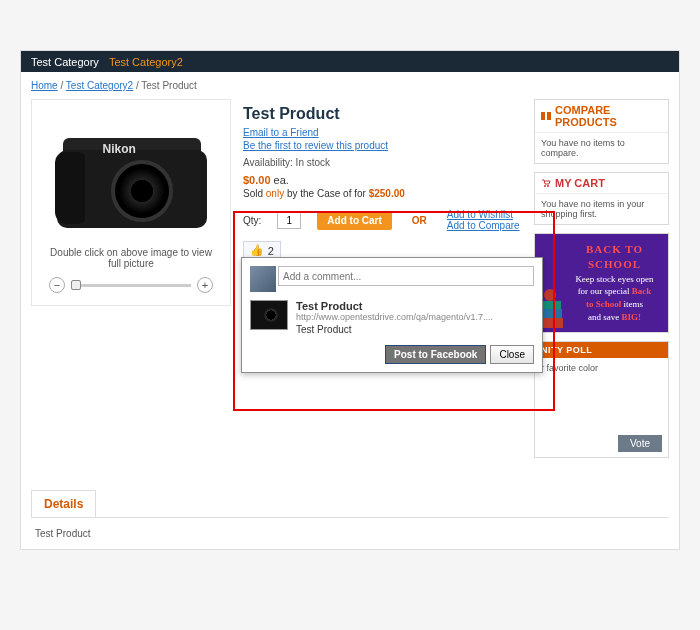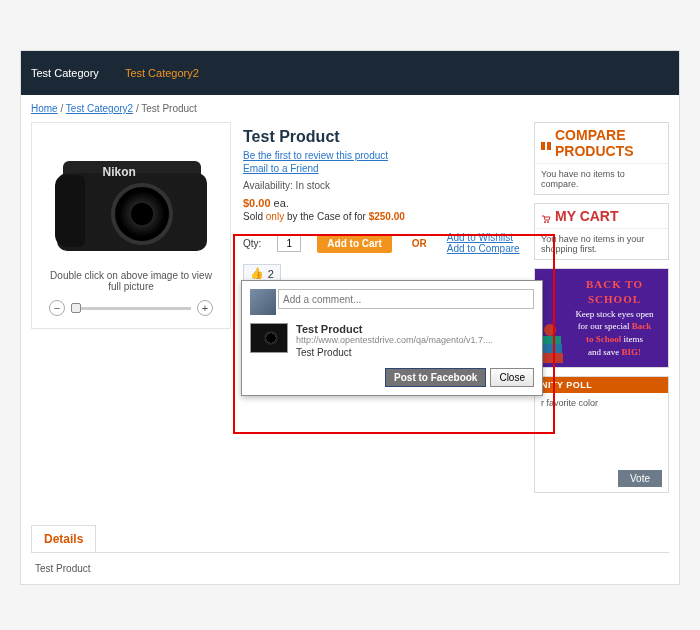--- a/index.html
+++ b/index.html
@@ -1,18 +1,18 @@
 <!DOCTYPE html>
 <html><head>
 <meta charset="utf-8">
 <style>
   * { box-sizing: border-box; margin: 0; padding: 0; }
   body { font-family: Arial, Helvetica, sans-serif; font-size: 11px; color: #333; background: #f5f5f5; width: 700px; height: 630px; overflow: hidden; }
   .outer { background: #fff; margin: 50px 20px 0 20px; border: 1px solid #ddd; }
-  .navbar { background: #1b2937; height: 44px; display: flex; align-items: center; padding: 0 10px; gap: 26px; }
+  .navbar { background: #1b2937; height: 21px; display: flex; align-items: center; padding: 0 10px; gap: 10px; }
   .navbar a { color: #fff; font-size: 11px; text-decoration: none; }
   .navbar a.active { color: #f2941d; }
   .breadcrumb { padding: 8px 10px; font-size: 10px; color: #666; }
   .breadcrumb a { color: #2976c9; text-decoration: underline; }
   .main { display: flex; padding: 0 10px 10px 10px; gap: 12px; }
   .left-col { flex: 0 0 200px; }
   .mid-col { flex: 1; position: relative; }
   .right-col { flex: 0 0 135px; }
   .product-img-box { border: 1px solid #e5e5e5; padding: 12px; text-align: center; }
   .camera { width: 165px; height: 115px; margin: 10px auto; position: relative; }
@@ -51,21 +51,21 @@
   .attach-row { display: flex; gap: 8px; margin-top: 8px; }
   .attach-img { width: 38px; height: 30px; background: #111; border: 1px solid #999; position: relative; }
   .attach-img::after { content: ""; position: absolute; left: 12px; top: 6px; width: 16px; height: 16px; background: radial-gradient(circle,#000 40%,#333 42%,#000 80%); border-radius: 50%; }
   .attach-text .atitle { font-weight: bold; font-size: 11px; }
   .attach-text .aurl { color: #888; font-size: 9px; }
   .attach-text .adesc { font-size: 10px; margin-top: 2px; }
   .fb-actions { display: flex; justify-content: flex-end; gap: 4px; margin-top: 10px; }
   .fb-btn { font-size: 10px; padding: 3px 8px; border: 1px solid #888; background: linear-gradient(#fdfdfd,#e6e6e6); cursor: pointer; }
   .fb-btn.primary { background: #737373; color: #fff; border-color: #2e4677; font-weight: bold; }
   .side-box { border: 1px solid #d9d9d9; margin-bottom: 8px; background: #fff; }
-  .side-head { padding: 4px 6px; font-size: 14px; font-weight: bold; display: flex; align-items: center; gap: 4px; border-bottom: 1px solid #eee; }
+  .side-head { padding: 4px 6px; font-size: 11px; font-weight: bold; display: flex; align-items: center; gap: 4px; border-bottom: 1px solid #eee; }
   .side-head.orange { color: #d85a00; }
   .side-head.red { color: #c33; }
   .side-body { padding: 5px 6px; font-size: 9px; color: #555; }
   .side-icon { width: 10px; height: 10px; display: inline-block; }
   .promo { border: 1px solid #d9d9d9; padding: 0; background: #4c1d95; color: #fff; position: relative; height: 100px; overflow: hidden; margin-bottom: 8px; }
   .chalk { padding: 8px 8px 8px 34px; font-size: 9px; line-height: 1.4; text-align: center; font-family: "Comic Sans MS", cursive; }
   .chalk .ptitle { color: #ff4d4d; font-weight: bold; font-size: 11px; letter-spacing: 1px; }
   .chalk .em { color: #ff4d4d; font-weight: bold; }
   .books { position: absolute; left: 2px; bottom: 4px; width: 28px; height: 50px; }
   .book1 { position: absolute; bottom: 0; width: 26px; height: 10px; background: #c0392b; }
@@ -112,22 +112,22 @@
           <div class="zoom-track">
               <div class="zoom-handle"></div>
             </div>
           <div class="zoom-btn">+</div>
         </div>
       </div>
     </div>
 
     <div class="mid-col">
       <h1 class="product-title">Test Product</h1>
+      <a class="link" href="#">Email to a Friend</a>
       <a class="link" href="#">Be the first to review this product</a>
-      <a class="link" href="#">Email to a Friend</a>
       <div class="avail">Availability: In stock</div>
       <div class="price-row">
         <span class="price-zero">$0.00</span><span> ea.</span>
       </div>
       <div class="price-case">
         <span>Sold </span><span class="only">only</span><span> by the Case of for </span><span class="case">$250.00</span>
       </div>
       <div class="qty-row">
         <span>Qty:</span>
         <input class="qty-input" value="1" style="">

